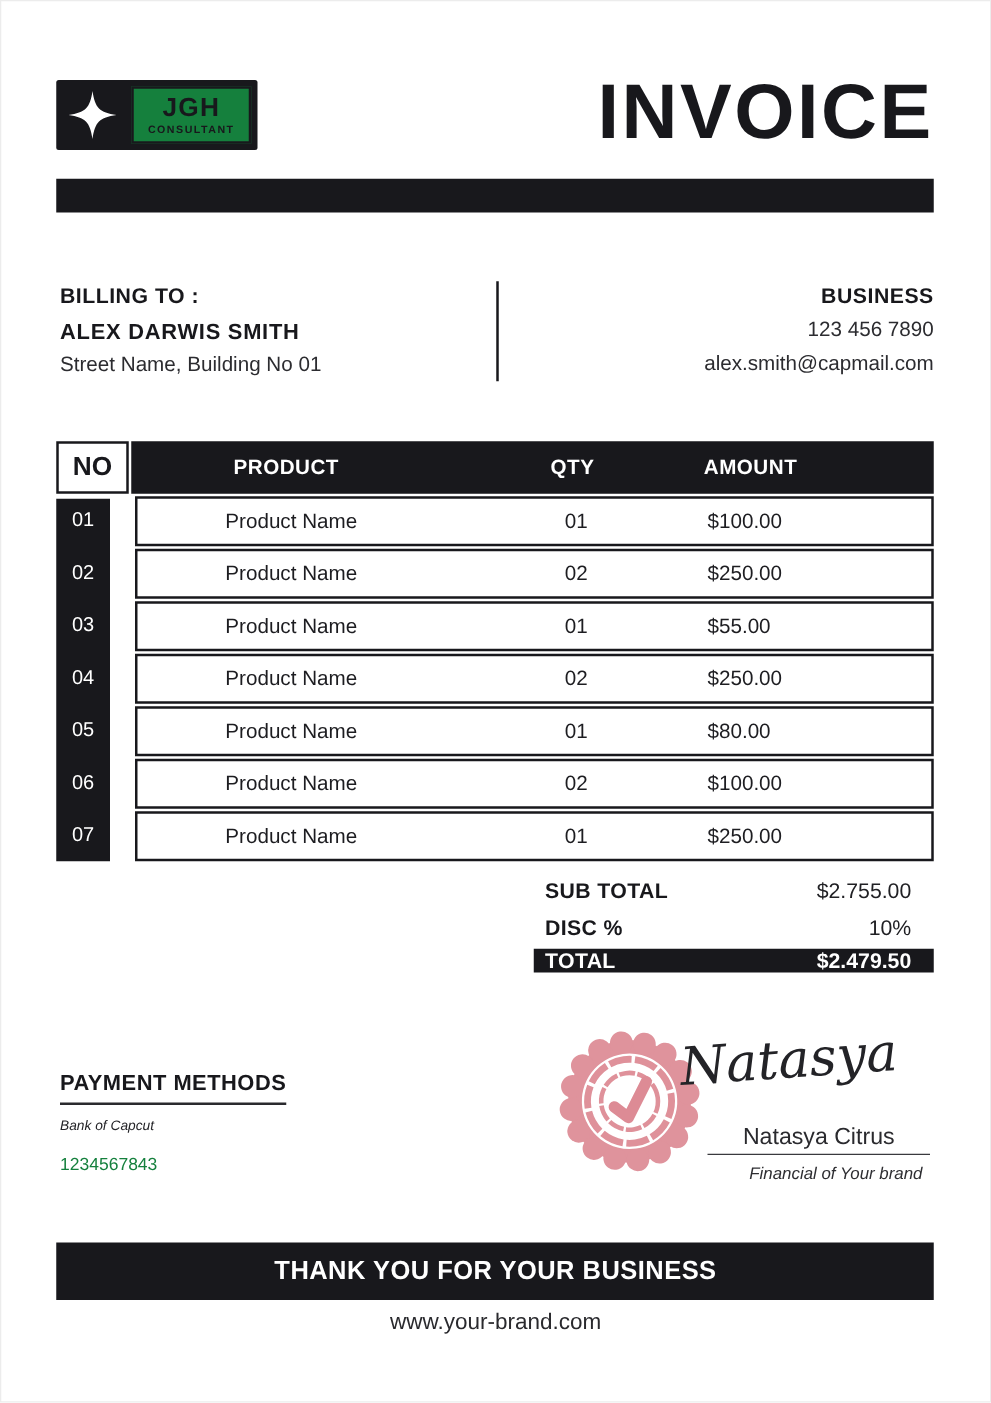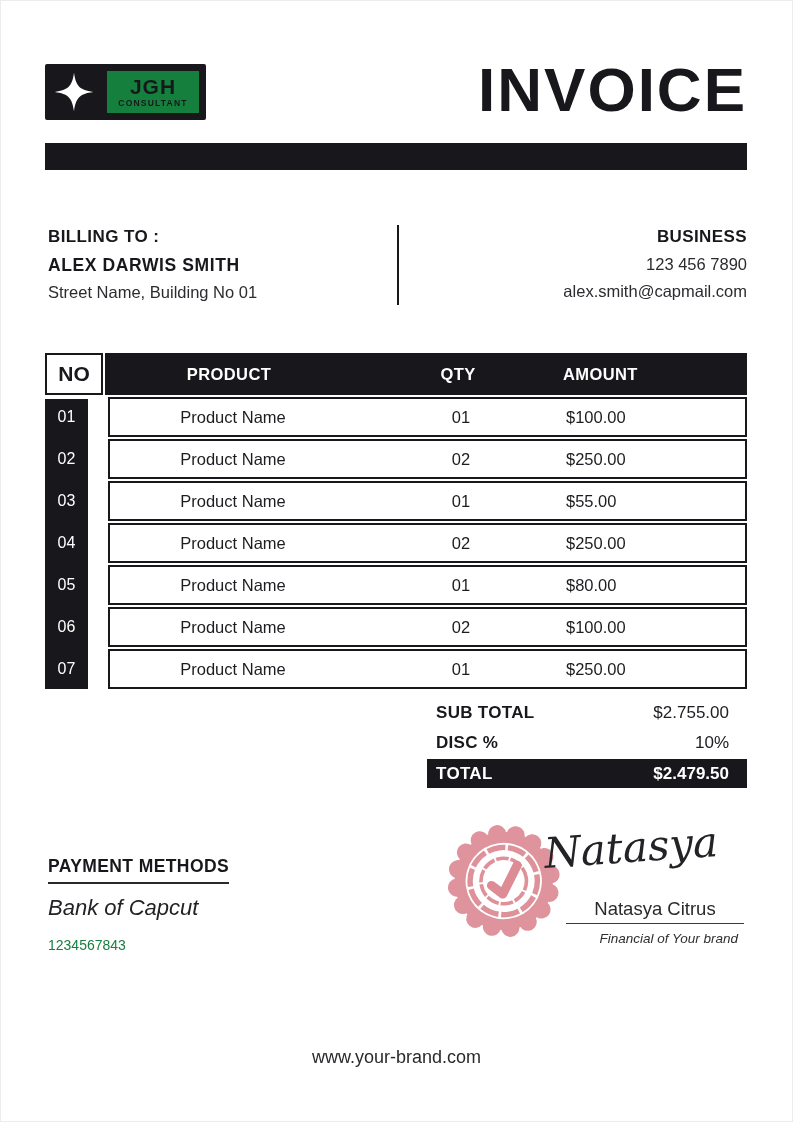--- a/index.html
+++ b/index.html
@@ -76,30 +76,30 @@
   }
   .td-box .col-product, .td-box .col-qty { font-size:16.5px; color:#1d1d21; }
   .td-box .col-product { width:246px; }
   .td-box .col-amount { font-size:16.5px; color:#1d1d21; padding-right:0; }
 
   
   .totals { position:absolute; right:45px; top:697px; width:320px; font-size:17px; }
   .total-row { display:flex; justify-content:space-between; align-items:center; height:30px; padding:0 18px 0 9px; }
   .total-row .lbl { font-weight:800; letter-spacing:0.3px; }
   .total-row .val { color:#202024; }
-  .total-row.grand { background:#18181c; color:#fff; height:29px; margin-top:1px; }
+  .total-row.grand { background:#18181c; color:#fff; height:19px; margin-top:1px; }
   .total-row.grand .val { color:#fff; font-weight:800; }
 
   
   .payment { position:absolute; left:47px; top:855px; }
   .payment-title {
     display:inline-block; font-size:17.5px; font-weight:800; letter-spacing:0.4px;
     border-bottom:2px solid #2a2a2e; padding-bottom:5px;
   }
-  .payment-bank { font-style:italic; font-size:22px; margin-top:11px; color:#232327; }
+  .payment-bank { font-style:italic; font-size:11px; margin-top:11px; color:#232327; }
   .payment-account { font-size:14px; margin-top:16px; color:#15803d; }
 
   .signature { position:absolute; right:48px; top:816px; width:300px; height:134px; }
   .stamp { position:absolute; left:0; top:4px; transform:rotate(-8deg); }
   .sig-script {
     position:absolute; right:-2px; top:6px; width:230px; text-align:center;
     font-family:"DejaVu Serif", serif; font-style:italic;
     font-size:42px; transform:rotate(-4deg); color:#232327; white-space:nowrap;
   }
   .sig-name {
@@ -268,15 +268,18 @@
         <circle cx="60" cy="60" r="28" fill="#ffffff"></circle>
         <circle cx="60" cy="60" r="25" fill="none" stroke="#dd8b95" stroke-width="4" stroke-dasharray="14 2" opacity="0.95"></circle>
         <path d="M46 63 L57 74 L77 45" fill="none" stroke="#dd8b95" stroke-width="10" stroke-linecap="round" stroke-linejoin="round"></path>
       </svg>
     </span>
     <div class="sig-script">Natasya</div>
     <div class="sig-name">Natasya Citrus</div>
     <div class="sig-role">Financial of Your brand</div>
   </div>
 
+  <div class="footer-bar">
+    <span>THANK YOU FOR YOUR BUSINESS</span>
+  </div>
   <div class="website">www.your-brand.com</div>
 
 </div>
 
 </body></html>

